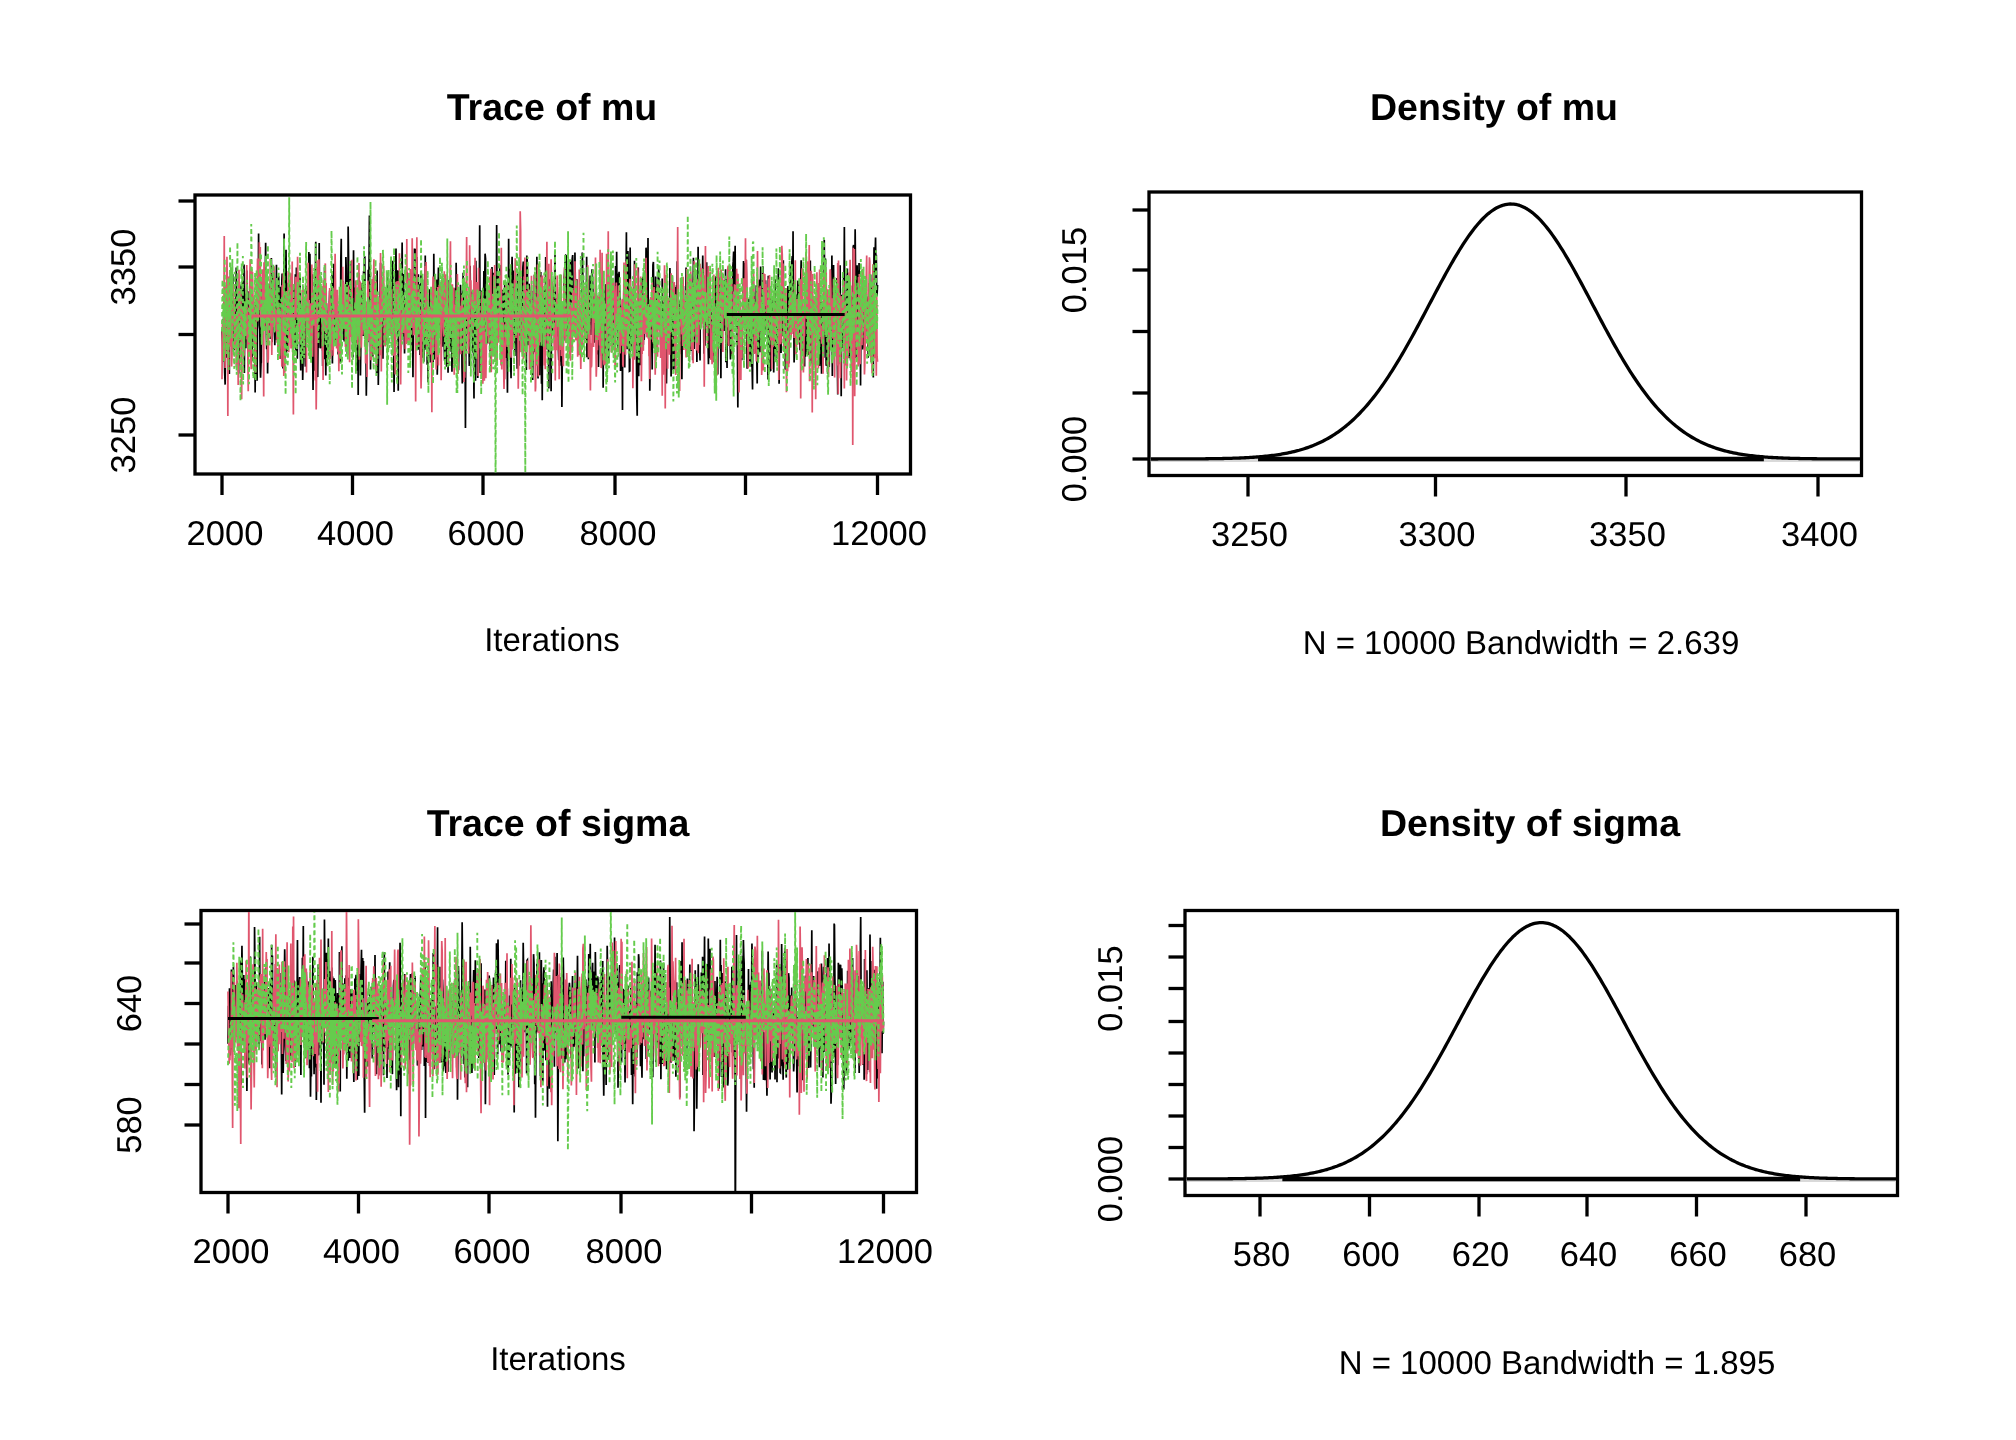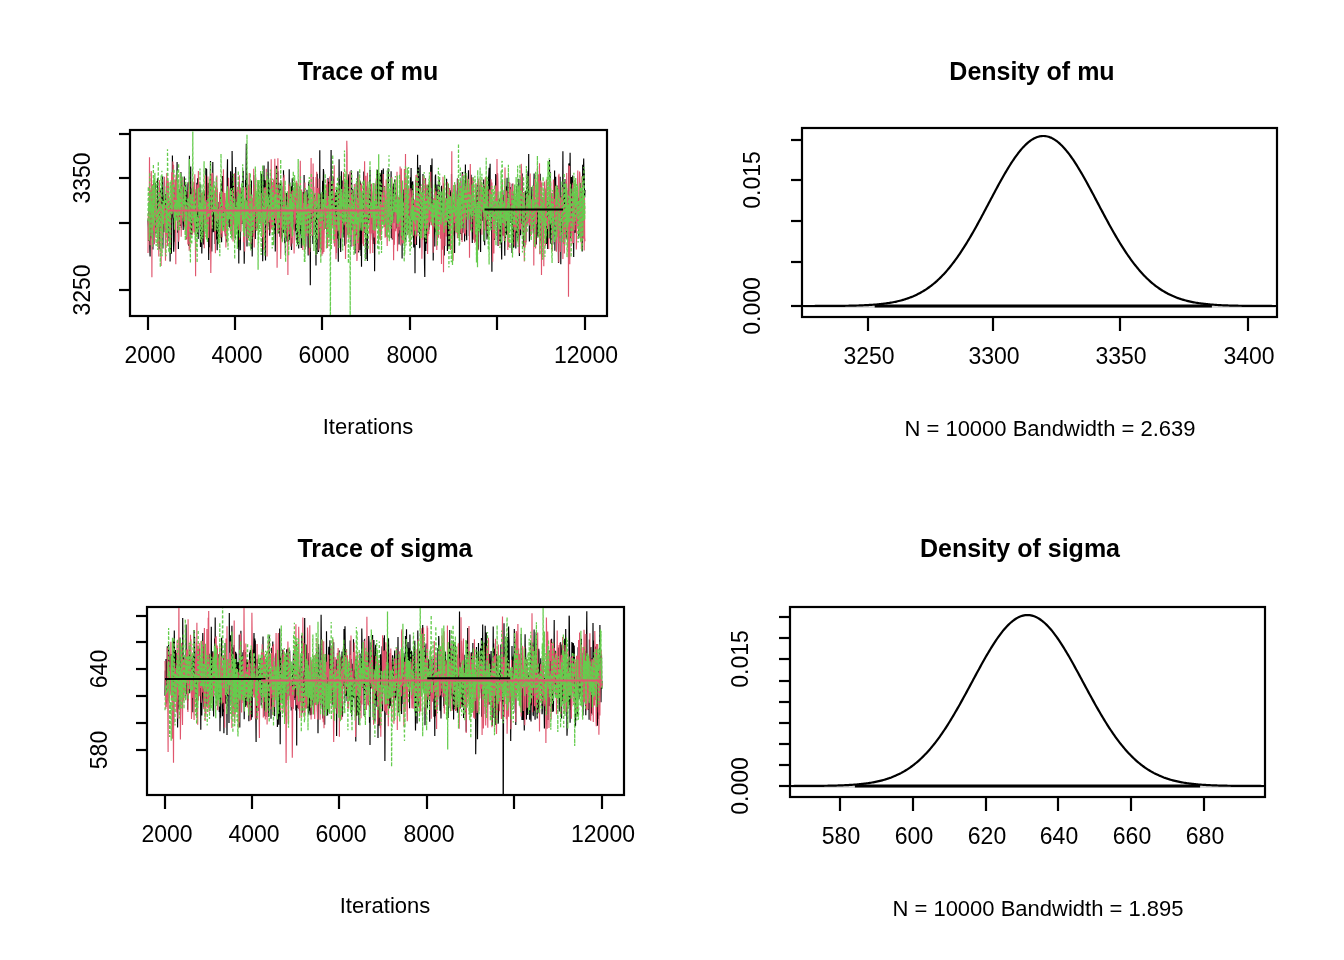--- a/index.html
+++ b/index.html
@@ -112,21 +112,21 @@
           </g>
       </g>
       <defs>
         <clipPath id="clipTraceMu">
             <rect x="131" y="131" width="475" height="184"></rect>
           </clipPath>
       </defs>
     </svg>
   </div>
 
-  <div class="panel" style="left:672px; top:0px;">
+  <div class="panel" style="left:636px; top:0px;">
     <svg width="672" height="480" viewBox="0 0 672 480">
       <text class="ttl" x="360" y="80">Density of mu</text>
 
       <rect class="box" x="130" y="128" width="475" height="189"></rect>
 
       <g>
         <line class="tickmark" x1="119" y1="140" x2="130" y2="140"></line>
         <line class="tickmark" x1="119" y1="180" x2="130" y2="180"></line>
         <line class="tickmark" x1="119" y1="221" x2="130" y2="221"></line>
         <line class="tickmark" x1="119" y1="262" x2="130" y2="262"></line>
@@ -154,21 +154,21 @@
         <path class="dens-curve" id="densMuPath" d="M131.00 305.99L132.13 305.99L133.25 305.99L134.38 305.99L135.50 305.99L136.63 305.98L137.76 305.98L138.88 305.98L140.01 305.98L141.14 305.98L142.26 305.98L143.39 305.97L144.51 305.97L145.64 305.97L146.77 305.97L147.89 305.96L149.02 305.96L150.15 305.96L151.27 305.95L152.40 305.95L153.52 305.94L154.65 305.94L155.78 305.93L156.90 305.93L158.03 305.92L159.15 305.92L160.28 305.91L161.41 305.90L162.53 305.89L163.66 305.88L164.79 305.87L165.91 305.86L167.04 305.85L168.16 305.84L169.29 305.83L170.42 305.81L171.54 305.80L172.67 305.78L173.80 305.77L174.92 305.75L176.05 305.73L177.17 305.71L178.30 305.69L179.43 305.66L180.55 305.64L181.68 305.61L182.80 305.58L183.93 305.55L185.06 305.52L186.18 305.48L187.31 305.44L188.44 305.40L189.56 305.36L190.69 305.32L191.81 305.27L192.94 305.22L194.07 305.16L195.19 305.10L196.32 305.04L197.45 304.97L198.57 304.90L199.70 304.83L200.82 304.75L201.95 304.67L203.08 304.58L204.20 304.48L205.33 304.39L206.45 304.28L207.58 304.17L208.71 304.05L209.83 303.93L210.96 303.80L212.09 303.66L213.21 303.51L214.34 303.36L215.46 303.20L216.59 303.03L217.72 302.85L218.84 302.66L219.97 302.46L221.10 302.25L222.22 302.03L223.35 301.80L224.47 301.56L225.60 301.30L226.73 301.04L227.85 300.76L228.98 300.46L230.10 300.16L231.23 299.83L232.36 299.50L233.48 299.15L234.61 298.78L235.74 298.39L236.86 297.99L237.99 297.57L239.11 297.14L240.24 296.68L241.37 296.21L242.49 295.71L243.62 295.20L244.75 294.66L245.87 294.10L247.00 293.52L248.12 292.92L249.25 292.30L250.38 291.65L251.50 290.98L252.63 290.28L253.75 289.56L254.88 288.81L256.01 288.03L257.13 287.23L258.26 286.40L259.39 285.54L260.51 284.65L261.64 283.74L262.76 282.79L263.89 281.82L265.02 280.82L266.14 279.78L267.27 278.72L268.40 277.62L269.52 276.49L270.65 275.33L271.77 274.14L272.90 272.92L274.03 271.66L275.15 270.38L276.28 269.06L277.40 267.70L278.53 266.32L279.66 264.90L280.78 263.45L281.91 261.97L283.04 260.45L284.16 258.90L285.29 257.33L286.41 255.72L287.54 254.07L288.67 252.40L289.79 250.70L290.92 248.97L292.05 247.21L293.17 245.42L294.30 243.61L295.42 241.76L296.55 239.90L297.68 238.00L298.80 236.08L299.93 234.14L301.05 232.18L302.18 230.19L303.31 228.19L304.43 226.17L305.56 224.12L306.69 222.07L307.81 219.99L308.94 217.91L310.06 215.81L311.19 213.70L312.32 211.59L313.44 209.46L314.57 207.33L315.70 205.20L316.82 203.07L317.95 200.93L319.07 198.80L320.20 196.67L321.33 194.55L322.45 192.43L323.58 190.32L324.70 188.23L325.83 186.14L326.96 184.08L328.08 182.03L329.21 180.00L330.34 177.99L331.46 176.00L332.59 174.05L333.71 172.12L334.84 170.21L335.97 168.35L337.09 166.51L338.22 164.71L339.35 162.95L340.47 161.23L341.60 159.56L342.72 157.92L343.85 156.33L344.98 154.79L346.10 153.30L347.23 151.87L348.35 150.48L349.48 149.15L350.61 147.87L351.73 146.66L352.86 145.50L353.99 144.41L355.11 143.37L356.24 142.40L357.36 141.50L358.49 140.66L359.62 139.88L360.74 139.18L361.87 138.54L363.00 137.98L364.12 137.48L365.25 137.06L366.37 136.70L367.50 136.42L368.63 136.21L369.75 136.08L370.88 136.01L372.00 136.02L373.13 136.11L374.26 136.26L375.38 136.49L376.51 136.79L377.64 137.16L378.76 137.61L379.89 138.12L381.01 138.70L382.14 139.36L383.27 140.08L384.39 140.87L385.52 141.73L386.65 142.65L387.77 143.64L388.90 144.69L390.02 145.80L391.15 146.97L392.28 148.20L393.40 149.49L394.53 150.84L395.65 152.24L396.78 153.69L397.91 155.19L399.03 156.75L400.16 158.35L401.29 159.99L402.41 161.68L403.54 163.41L404.66 165.18L405.79 166.99L406.92 168.83L408.04 170.71L409.17 172.62L410.30 174.56L411.42 176.52L412.55 178.51L413.67 180.53L414.80 182.56L415.93 184.62L417.05 186.69L418.18 188.77L419.30 190.87L420.43 192.98L421.56 195.10L422.68 197.23L423.81 199.36L424.94 201.49L426.06 203.63L427.19 205.76L428.31 207.89L429.44 210.02L430.57 212.14L431.69 214.26L432.82 216.36L433.95 218.46L435.07 220.54L436.20 222.61L437.32 224.66L438.45 226.70L439.58 228.72L440.70 230.72L441.83 232.70L442.95 234.65L444.08 236.59L445.21 238.50L446.33 240.39L447.46 242.25L448.59 244.09L449.71 245.89L450.84 247.68L451.96 249.43L453.09 251.15L454.22 252.84L455.34 254.51L456.47 256.14L457.60 257.74L458.72 259.31L459.85 260.85L460.97 262.36L462.10 263.83L463.23 265.27L464.35 266.68L465.48 268.06L466.60 269.40L467.73 270.72L468.86 272.00L469.98 273.24L471.11 274.46L472.24 275.64L473.36 276.79L474.49 277.91L475.61 279.00L476.74 280.06L477.87 281.08L478.99 282.08L480.12 283.05L481.25 283.98L482.37 284.89L483.50 285.77L484.62 286.62L485.75 287.44L486.88 288.24L488.00 289.00L489.13 289.75L490.25 290.46L491.38 291.15L492.51 291.82L493.63 292.46L494.76 293.08L495.89 293.68L497.01 294.25L498.14 294.80L499.26 295.33L500.39 295.84L501.52 296.33L502.64 296.80L503.77 297.25L504.90 297.69L506.02 298.10L507.15 298.50L508.27 298.88L509.40 299.24L510.53 299.59L511.65 299.92L512.78 300.24L513.90 300.54L515.03 300.83L516.16 301.11L517.28 301.37L518.41 301.62L519.54 301.86L520.66 302.09L521.79 302.31L522.91 302.51L524.04 302.71L525.17 302.90L526.29 303.07L527.42 303.24L528.55 303.40L529.67 303.55L530.80 303.70L531.92 303.83L533.05 303.96L534.18 304.08L535.30 304.20L536.43 304.31L537.55 304.41L538.68 304.51L539.81 304.60L540.93 304.69L542.06 304.77L543.19 304.85L544.31 304.92L545.44 304.99L546.56 305.06L547.69 305.12L548.82 305.17L549.94 305.23L551.07 305.28L552.20 305.33L553.32 305.37L554.45 305.41L555.57 305.45L556.70 305.49L557.83 305.53L558.95 305.56L560.08 305.59L561.20 305.62L562.33 305.64L563.46 305.67L564.58 305.69L565.71 305.71L566.84 305.74L567.96 305.75L569.09 305.77L570.21 305.79L571.34 305.80L572.47 305.82L573.59 305.83L574.72 305.84L575.85 305.86L576.97 305.87L578.10 305.88L579.22 305.89L580.35 305.89L581.48 305.90L582.60 305.91L583.73 305.92L584.85 305.92L585.98 305.93L587.11 305.94L588.23 305.94L589.36 305.95L590.49 305.95L591.61 305.95L592.74 305.96L593.86 305.96L594.99 305.96L596.12 305.97L597.24 305.97L598.37 305.97L599.50 305.97L600.62 305.98L601.75 305.98L602.87 305.98L604.00 305.98"></path>
       </g>
       <defs>
         <clipPath id="clipDensMu">
             <rect x="131" y="129" width="473" height="187"></rect>
           </clipPath>
       </defs>
     </svg>
   </div>
 
-  <div class="panel" style="left:17px; top:480px;">
+  <div class="panel" style="left:4px; top:480px;">
     <svg width="672" height="480" viewBox="0 0 672 480">
       <text class="ttl" x="368" y="77">Trace of sigma</text>
 
       <rect class="box" x="130" y="127" width="477" height="188"></rect>
 
       <g>
         <line class="tickmark" x1="119" y1="136" x2="130" y2="136"></line>
         <line class="tickmark" x1="119" y1="162" x2="130" y2="162"></line>
         <line class="tickmark" x1="119" y1="189" x2="130" y2="189"></line>
         <line class="tickmark" x1="119" y1="216" x2="130" y2="216"></line>

